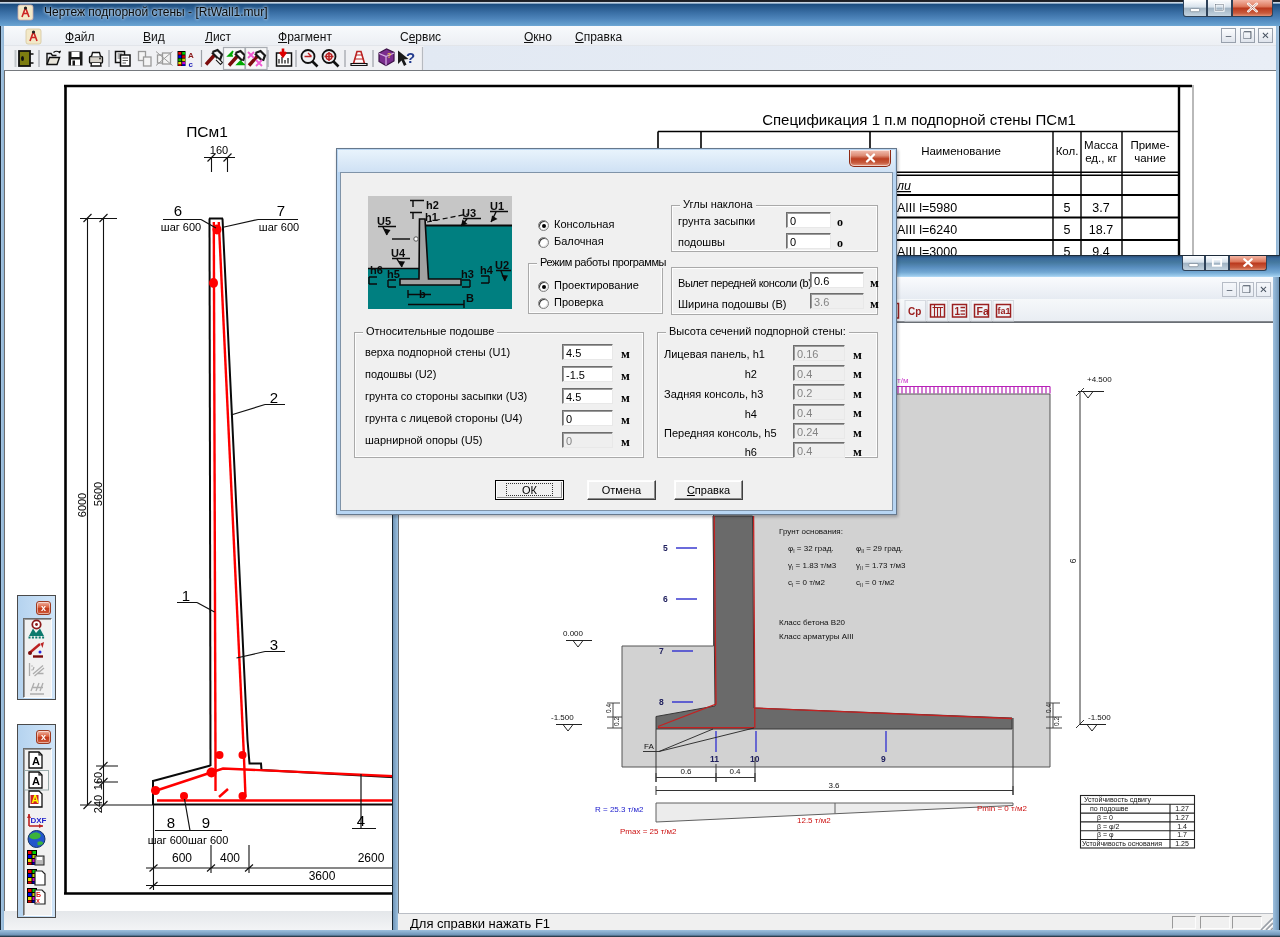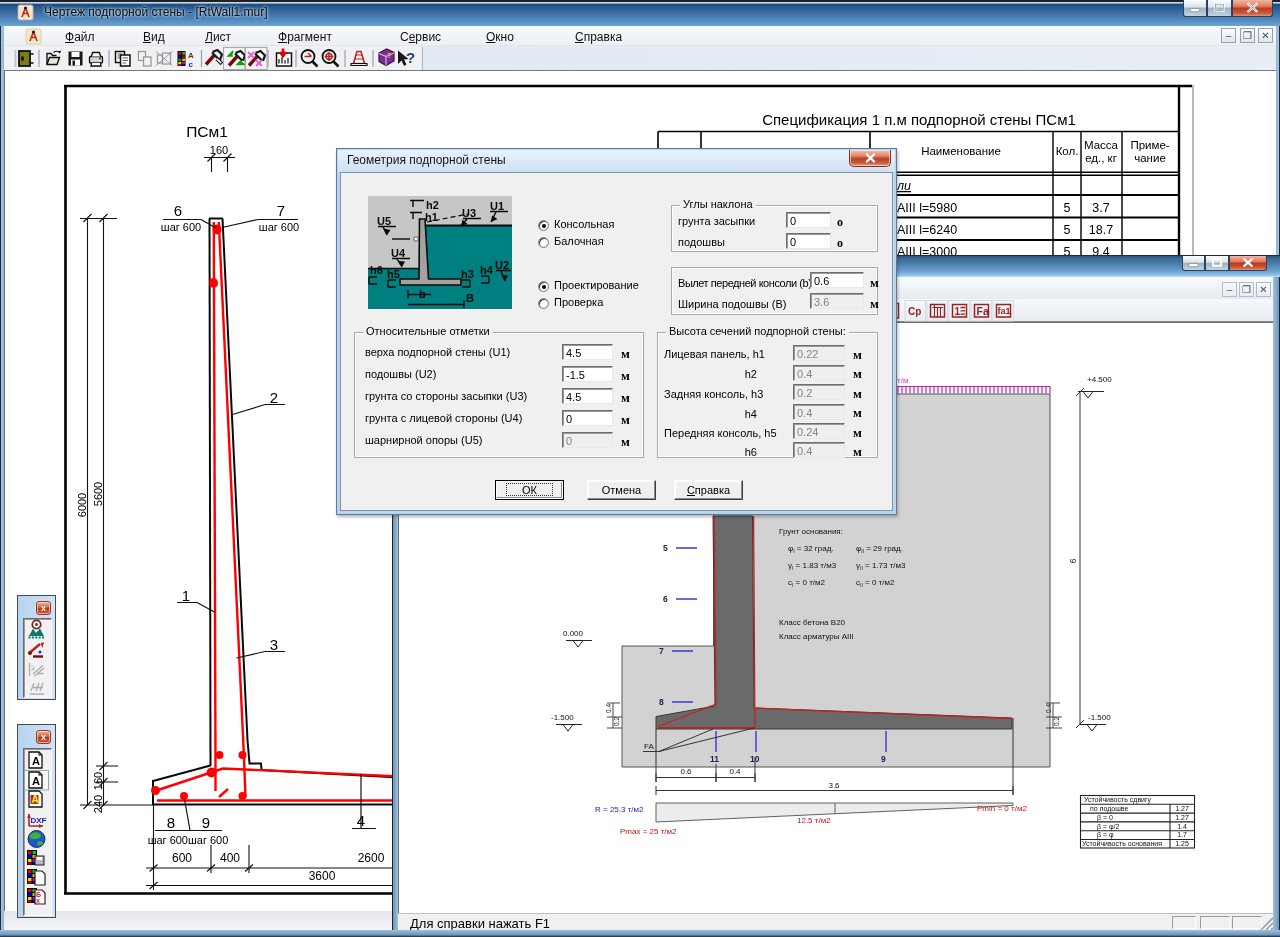--- a/index.html
+++ b/index.html
@@ -64,21 +64,21 @@
 <div class="abs" id="mw-tool"></div>
 <div class="abs" id="mw-client"></div>
 <div class="abs" id="mw-bottom"></div>
 <div class="abs" id="mw-fbot"></div>
 
 <div class="menuitem" style="left:65px"><span class="u">Ф</span>айл</div>
 <div class="menuitem" style="left:143px"><span class="u">В</span>ид</div>
 <div class="menuitem" style="left:205px"><span class="u">Л</span>ист</div>
 <div class="menuitem" style="left:278px"><span class="u">Ф</span>рагмент</div>
 <div class="menuitem" style="left:400px">С<span class="u">е</span>рвис</div>
-<div class="menuitem" style="left:486px"><span class="u">О</span>кно</div>
+<div class="menuitem" style="left:524px"><span class="u">О</span>кно</div>
 <div class="menuitem" style="left:575px"><span class="u">С</span>правка</div>
 
 <div class="capbtns" style="left:1183px;top:0">
 <div class="cbtn" style="width:24px;border-radius:0 0 0 3px">
       <svg class="glyph" viewBox="0 0 24 17">
         <rect x="7" y="9" width="10" height="3.5" rx="1" fill="#fff" stroke="#5a6a7a" stroke-width="0.6"></rect>
       </svg>
     </div>
 <div class="cbtn" style="width:25px">
       <svg class="glyph" viewBox="0 0 25 17">
@@ -608,21 +608,20 @@
         <text x="1182" y="819.8">1.27</text>
         <text x="1182" y="828.6">1.4</text>
   <text x="1182" y="837.4">1.7</text>
         <text x="1182" y="846.2">1.25</text>
  </g>
 </g>
 </svg>
 
 <div class="abs" id="dlg">
  <div id="dlg-tbar"></div>
- <div id="dlg-t">Геометрия подпорной стены</div>
  <div id="dlg-x">
       <svg width="42" height="17" viewBox="0 0 42 17" style="position:absolute;left:0;top:0">
         <path d="M17 4.5 L24 11.5 M24 4.5 L17 11.5" stroke="#fff" stroke-width="2.4" stroke-linecap="round"></path>
       </svg>
     </div>
  <div id="dlg-in"></div>
 
  <svg style="left:31px;top:47px" width="144" height="113" viewBox="0 0 144 113">
   <rect width="144" height="113" fill="#c6c6c6"></rect>
   <rect x="58" y="29" width="86" height="84" fill="#007f80"></rect>
@@ -670,20 +669,23 @@
    <text x="51" y="102">b</text>
    <text x="98" y="106">B</text>
   </g>
  </svg>
 
  <div class="radio on" style="left:201px;top:71px"></div>
  <div class="lab" style="left:217px;top:69px">Консольная</div>
  <div class="radio" style="left:201px;top:88px"></div>
  <div class="lab" style="left:217px;top:86px">Балочная</div>
 
+ <div class="grp" style="left:191px;top:114px;width:135px;height:51px">
+      <span style="letter-spacing:-0.4px">Режим работы программы</span>
+    </div>
  <div class="radio on" style="left:201px;top:132px"></div>
  <div class="lab" style="left:217px;top:130px">Проектирование</div>
  <div class="radio" style="left:201px;top:149px"></div>
  <div class="lab" style="left:217px;top:147px">Проверка</div>
 
  <div class="grp" style="left:334px;top:56px;width:207px;height:47px">
       <span>Углы наклона</span>
     </div>
  <div class="lab" style="left:341px;top:66px">грунта засыпки</div>
  <div class="fld" style="left:449px;top:63px;width:45px;height:16px">0</div>
@@ -694,21 +696,21 @@
 
  <div class="grp" style="left:334px;top:118px;width:207px;height:48px"></div>
  <div class="lab" style="left:341px;top:128px;letter-spacing:-0.45px">Вылет передней консоли (b)</div>
  <div class="fld" style="left:473px;top:123px;width:54px;height:16px">0.6</div>
  <div class="un" style="left:533px;top:126px">м</div>
  <div class="lab" style="left:341px;top:149px">Ширина подошвы (В)</div>
  <div class="fld dis" style="left:473px;top:144px;width:54px;height:16px">3.6</div>
  <div class="un" style="left:533px;top:147px">м</div>
 
  <div class="grp" style="left:17px;top:183px;width:290px;height:126px">
-      <span>Относительные отметки</span>
+      <span>Относительные подошве</span>
     </div>
  <div class="lab" style="left:28px;top:197px">верха подпорной стены (U1)</div>
  <div class="fld" style="left:225px;top:195px;width:51px;height:16px">4.5</div>
  <div class="un" style="left:284px;top:197px">м</div>
  <div class="lab" style="left:28px;top:219px">подошвы (U2)</div>
  <div class="fld" style="left:225px;top:217px;width:51px;height:16px">-1.5</div>
  <div class="un" style="left:284px;top:219px">м</div>
  <div class="lab" style="left:28px;top:241px">грунта со стороны засыпки (U3)</div>
  <div class="fld" style="left:225px;top:239px;width:51px;height:16px">4.5</div>
  <div class="un" style="left:284px;top:241px">м</div>
@@ -716,21 +718,21 @@
  <div class="fld" style="left:225px;top:261px;width:51px;height:16px">0</div>
  <div class="un" style="left:284px;top:263px">м</div>
  <div class="lab" style="left:28px;top:285px">шарнирной опоры (U5)</div>
  <div class="fld dis" style="left:225px;top:283px;width:51px;height:16px">0</div>
  <div class="un" style="left:284px;top:285px">м</div>
 
  <div class="grp" style="left:320px;top:183px;width:221px;height:126px">
       <span>Высота сечений подпорной стены:</span>
     </div>
  <div class="lab" style="left:327px;top:199px;width:93px;text-align:right">Лицевая панель, h1</div>
- <div class="fld dis" style="left:456px;top:196px;width:52px;height:16px">0.22</div>
+ <div class="fld dis" style="left:456px;top:196px;width:52px;height:16px">0.16</div>
  <div class="un" style="left:516px;top:198px">м</div>
  <div class="lab" style="left:327px;top:219px;width:93px;text-align:right">h2</div>
  <div class="fld dis" style="left:456px;top:215.5px;width:52px;height:16px">0.4</div>
  <div class="un" style="left:516px;top:217px">м</div>
  <div class="lab" style="left:327px;top:239px;width:93px;text-align:right">Задняя консоль, h3</div>
  <div class="fld dis" style="left:456px;top:235px;width:52px;height:16px">0.2</div>
  <div class="un" style="left:516px;top:237px">м</div>
  <div class="lab" style="left:327px;top:259px;width:93px;text-align:right">h4</div>
  <div class="fld dis" style="left:456px;top:254.5px;width:52px;height:16px">0.4</div>
  <div class="un" style="left:516px;top:256px">м</div>

